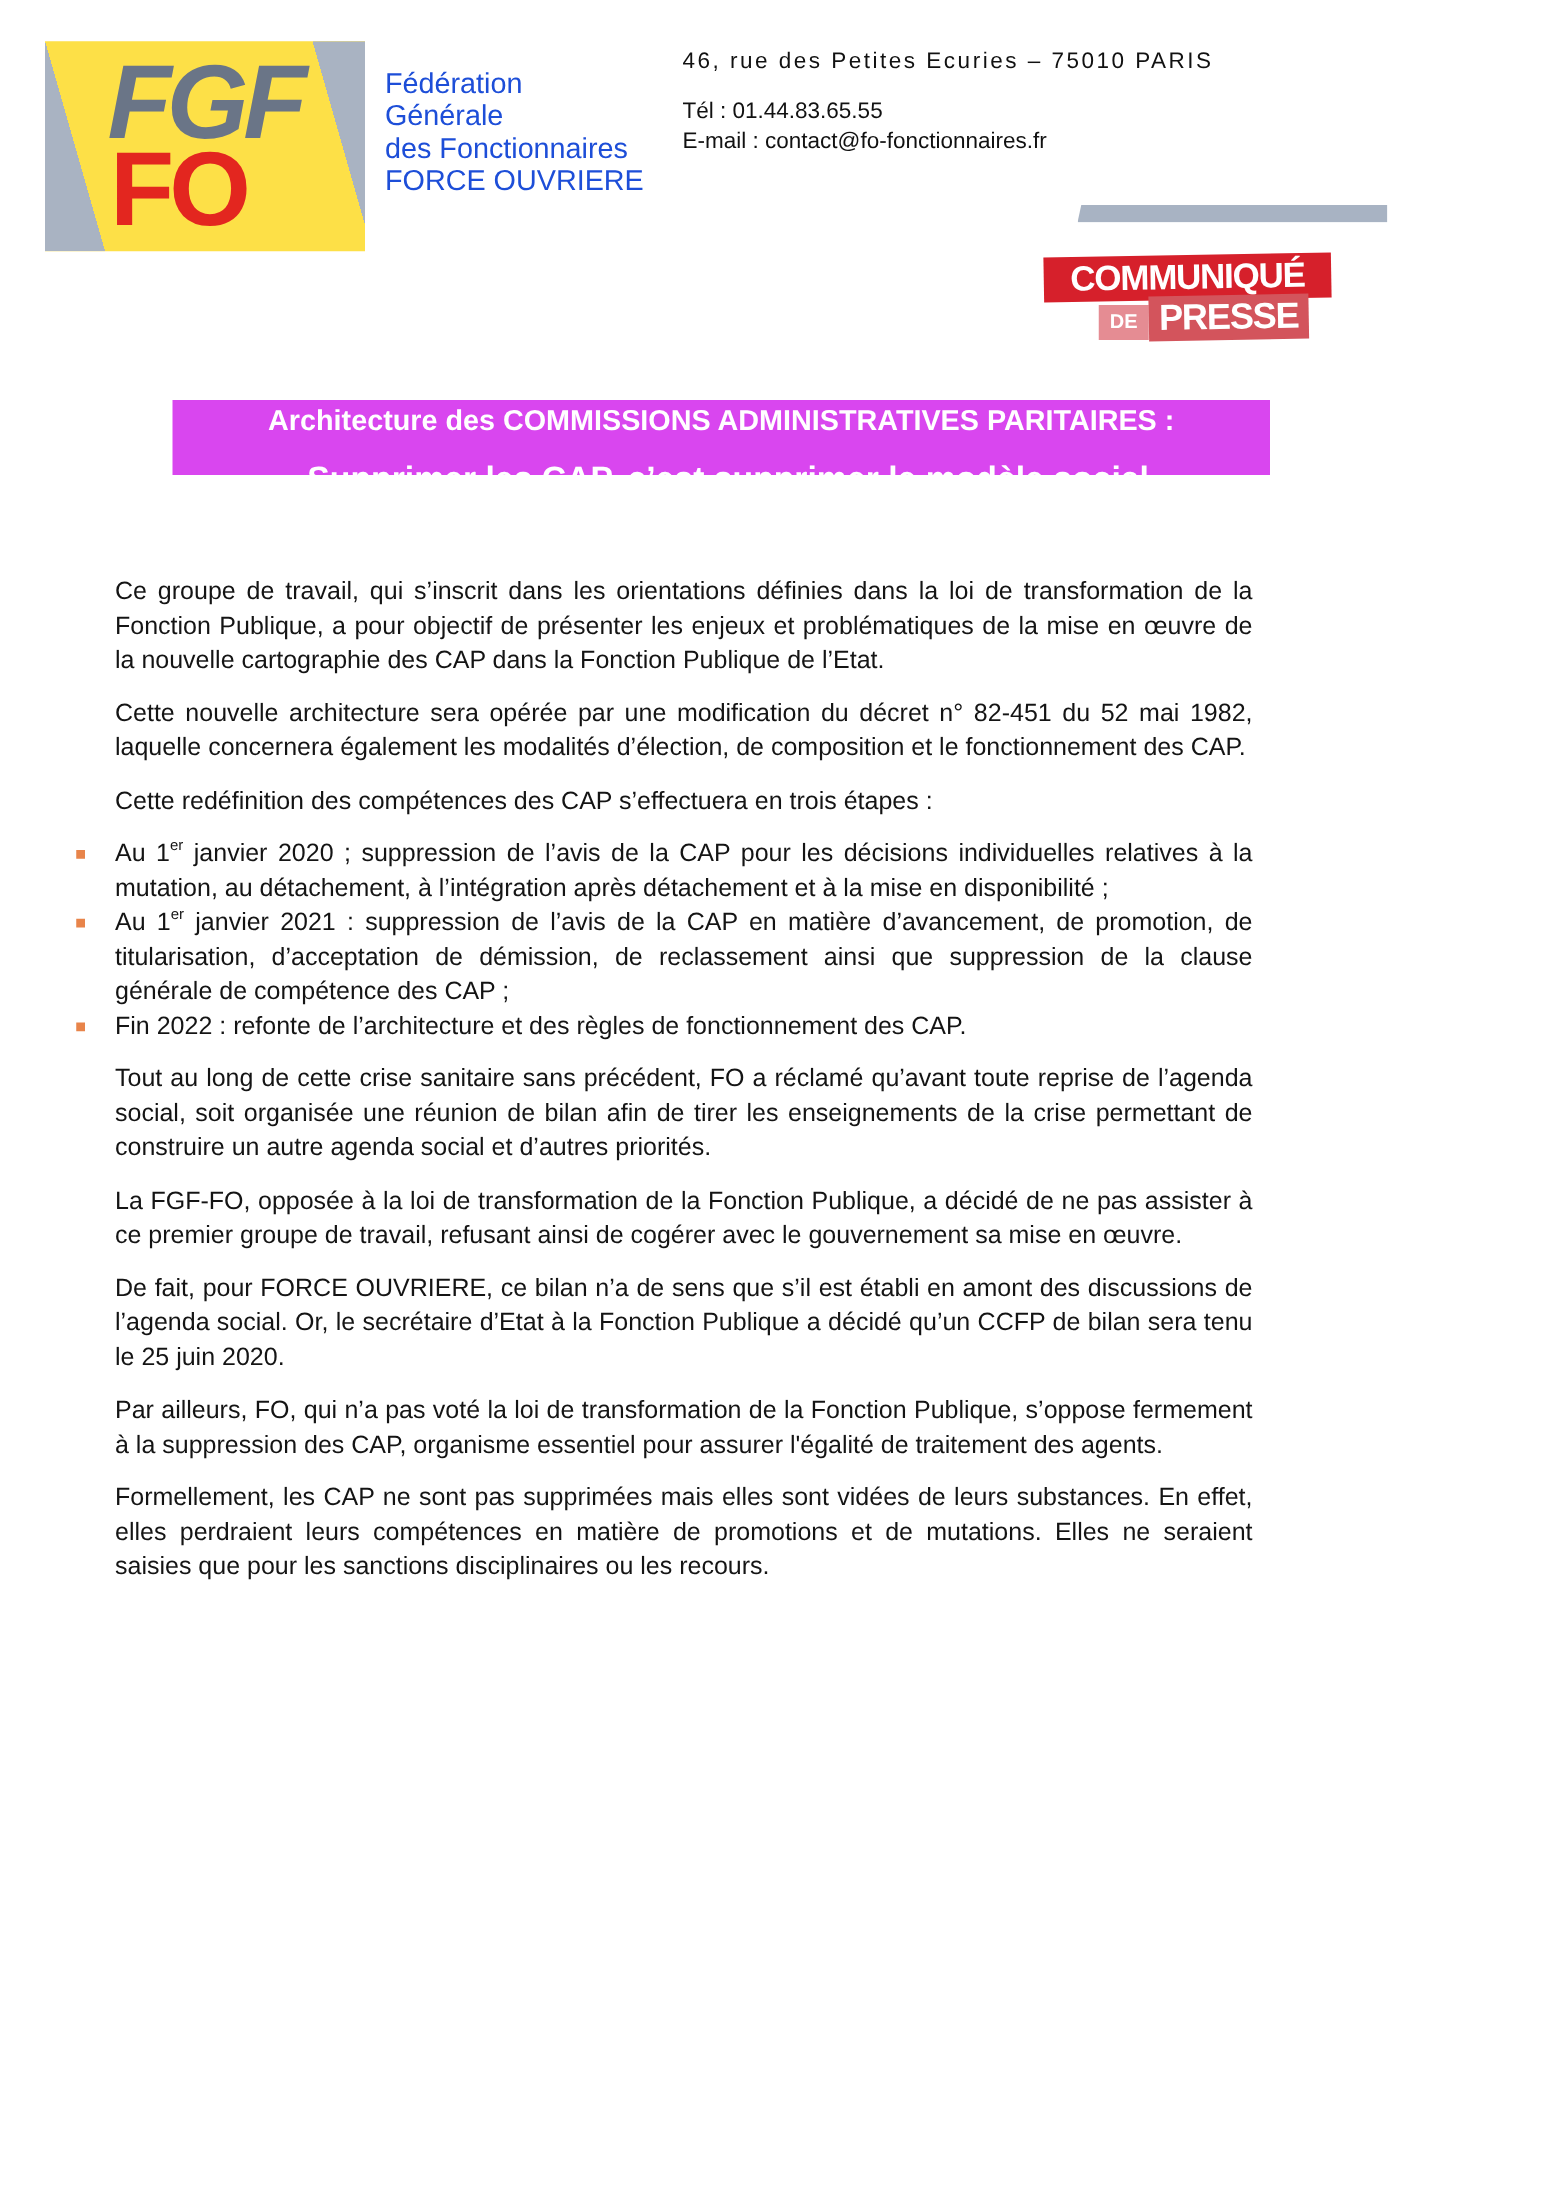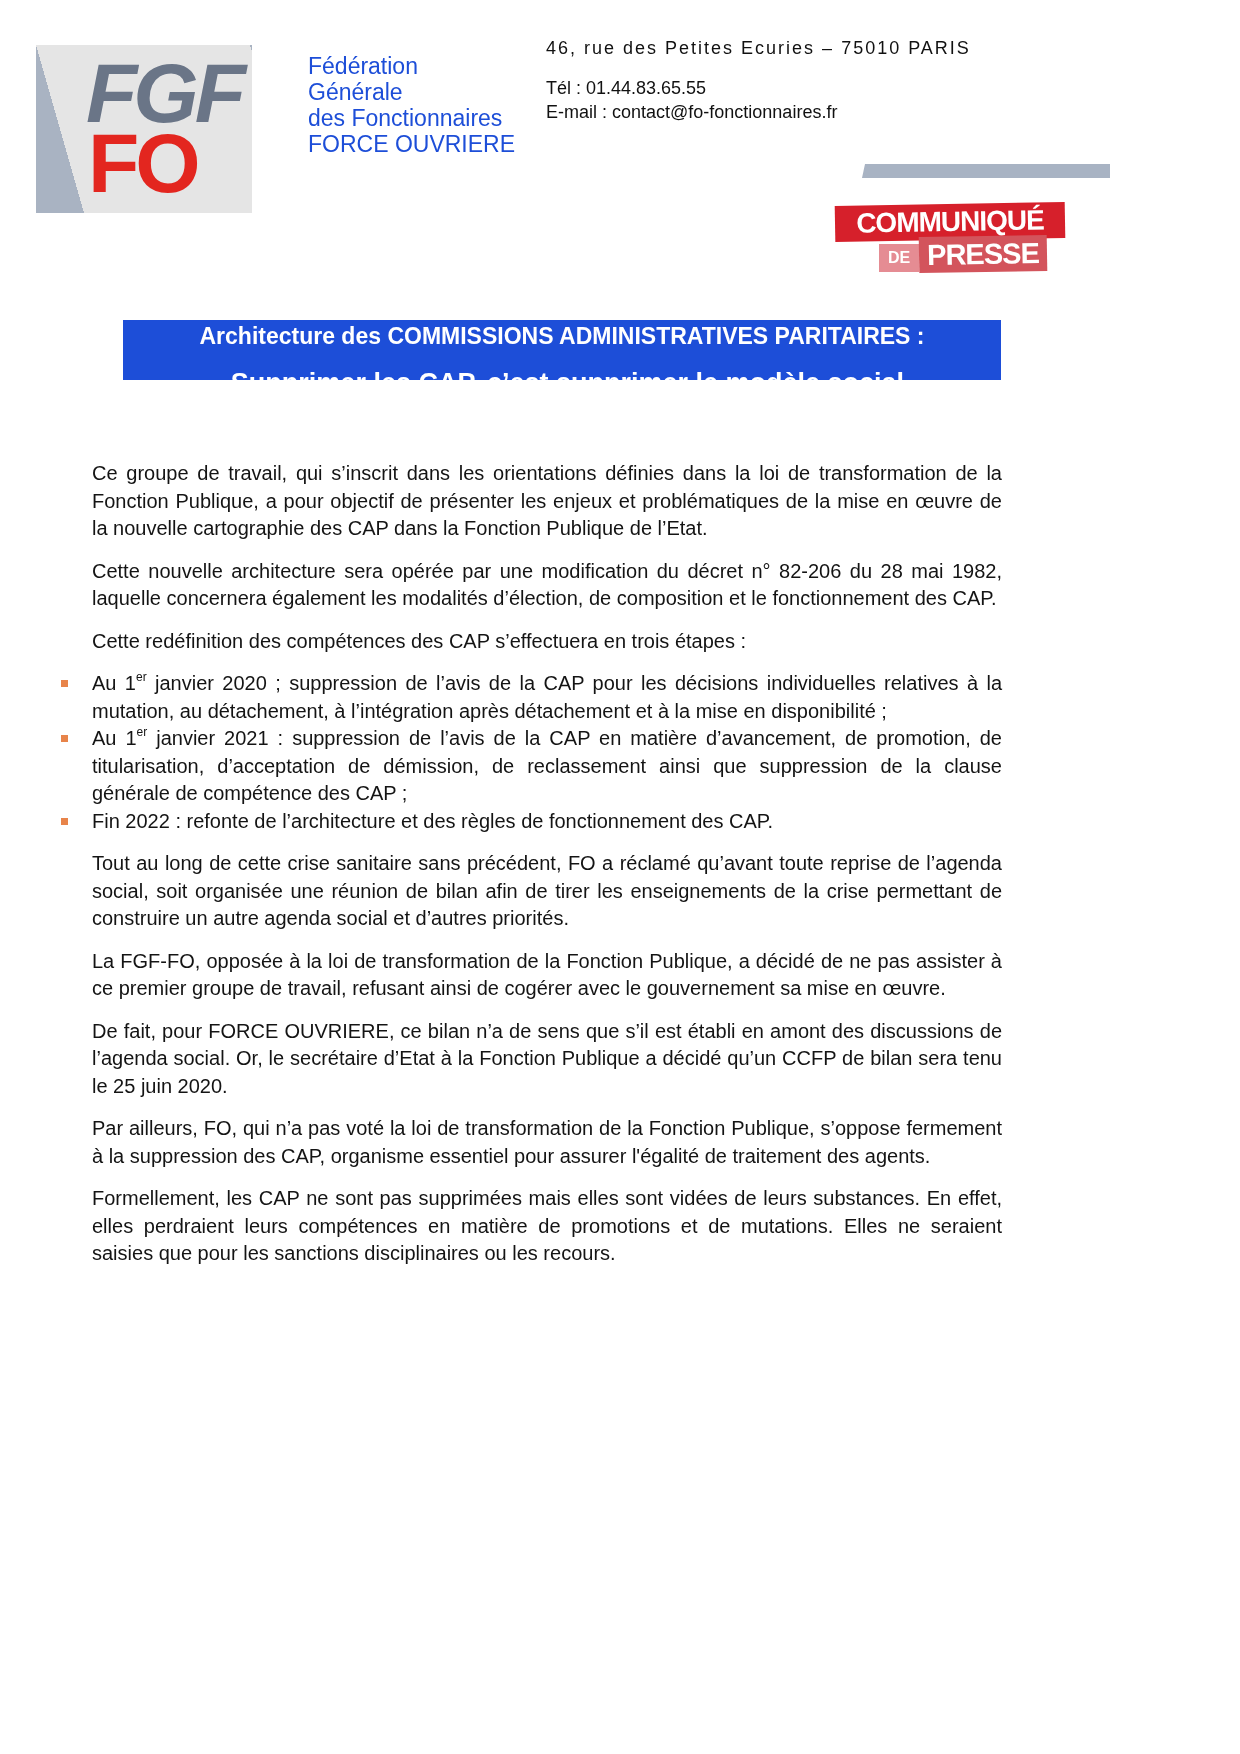--- a/index.html
+++ b/index.html
@@ -4,22 +4,22 @@
   <style>
     html, body { margin: 0; padding: 0; background: #ffffff; }
     body {
       width: 1240px; height: 1754px; position: relative; overflow: hidden;
       font-family: "Liberation Sans", sans-serif; color: #111;
     }
     .logo {
       position: absolute; left: 36px; top: 33px; width: 500px; height: 168px;
     }
     .logo-box {
-      position: absolute; left: 0; top: 12px; width: 216px; height: 168px;
-      background: #e5e5e5; overflow: hidden;
+      position: absolute; left: 0; top: 0; width: 256px; height: 168px;
+      background: #fde047; overflow: hidden;
     }
     .logo-tri-left2 {
       position: absolute; left: 0; top: 0; width: 48px; height: 168px;
       background: linear-gradient(to right top, #a9b3c2 50%, transparent 50%);
     }
     .logo-tri-right {
       position: absolute; left: 214px; top: 0; width: 48px; height: 168px;
       background: linear-gradient(to left bottom, #a9b3c2 50%, transparent 50%);
     }
     .logo-fgf {
@@ -66,22 +66,22 @@
       font-size: 16px; line-height: 28px; text-align: center;
     }
     .press-bottom {
       position: absolute; left: 84px; top: 36px; width: 128px; height: 36px;
       background: #d3545c; color: #fff; font-weight: bold;
       font-size: 29px; line-height: 36px; text-align: center; letter-spacing: -1px;
       transform: rotate(-1deg);
     }
 
     .title-box {
-      position: absolute; left: 123px; top: 320px; width: 878px; height: 60px;
-      background: #1d4ed8; color: #ffffff; text-align: center; font-weight: bold;
+      position: absolute; left: 138px; top: 320px; width: 878px; height: 60px;
+      background: #d946ef; color: #ffffff; text-align: center; font-weight: bold;
     }
     .title-line1 { font-size: 23px; line-height: 24px; padding-top: 4px; }
     .title-line2 { font-size: 27px; line-height: 30px; margin-top: 20px; padding-left: 11px; }
 
     .body {
       position: absolute; left: 92px; top: 460px; width: 910px;
       font-size: 20px; line-height: 27.5px; color: #141414;
     }
     .body p { margin: 0 0 15px 0; text-align: justify; }
     .body sup { font-size: 12px; line-height: 0; vertical-align: 9px; }
@@ -124,21 +124,21 @@
   <div class="press-bottom">PRESSE</div>
 </div>
 
 <div class="title-box">
   <div class="title-line1">Architecture des COMMISSIONS ADMINISTRATIVES PARITAIRES :</div>
   <div class="title-line2">Supprimer les CAP, c’est supprimer le modèle social</div>
 </div>
 
 <div class="body">
   <p>Ce groupe de travail, qui s’inscrit dans les orientations définies dans la loi de transformation de la Fonction Publique, a pour objectif de présenter les enjeux et problématiques de la mise en œuvre de la nouvelle cartographie des CAP dans la Fonction Publique de l’Etat.</p>
-  <p>Cette nouvelle architecture sera opérée par une modification du décret n° 82-206 du 28 mai 1982, laquelle concernera également les modalités d’élection, de composition et le fonctionnement des CAP.</p>
+  <p>Cette nouvelle architecture sera opérée par une modification du décret n° 82-451 du 52 mai 1982, laquelle concernera également les modalités d’élection, de composition et le fonctionnement des CAP.</p>
   <p>Cette redéfinition des compétences des CAP s’effectuera en trois étapes :</p>
   <ul class="bullets">
     <li><span class="bullet-mark"></span><span>Au 1</span><sup>er</sup><span> janvier 2020 ; suppression de l’avis de la CAP pour les décisions individuelles relatives à la mutation, au détachement, à l’intégration après détachement et à la mise en disponibilité ;</span></li>
     <li><span class="bullet-mark"></span><span>Au 1</span><sup>er</sup><span> janvier 2021 : suppression de l’avis de la CAP en matière d’avancement, de promotion, de titularisation, d’acceptation de démission, de reclassement ainsi que suppression de la clause générale de compétence des CAP ;</span></li>
     <li><span class="bullet-mark"></span><span>Fin 2022 : refonte de l’architecture et des règles de fonctionnement des CAP.</span></li>
   </ul>
   <p>Tout au long de cette crise sanitaire sans précédent, FO a réclamé qu’avant toute reprise de l’agenda social, soit organisée une réunion de bilan afin de tirer les enseignements de la crise permettant de construire un autre agenda social et d’autres priorités.</p>
   <p>La FGF-FO, opposée à la loi de transformation de la Fonction Publique, a décidé de ne pas assister à ce premier groupe de travail, refusant ainsi de cogérer avec le gouvernement sa mise en œuvre.</p>
   <p>De fait, pour FORCE OUVRIERE, ce bilan n’a de sens que s’il est établi en amont des discussions de l’agenda social. Or, le secrétaire d’Etat à la Fonction Publique a décidé qu’un CCFP de bilan sera tenu le 25 juin 2020.</p>
   <p>Par ailleurs, FO, qui n’a pas voté la loi de transformation de la Fonction Publique, s’oppose fermement à la suppression des CAP, organisme essentiel pour assurer l'égalité de traitement des agents.</p>

